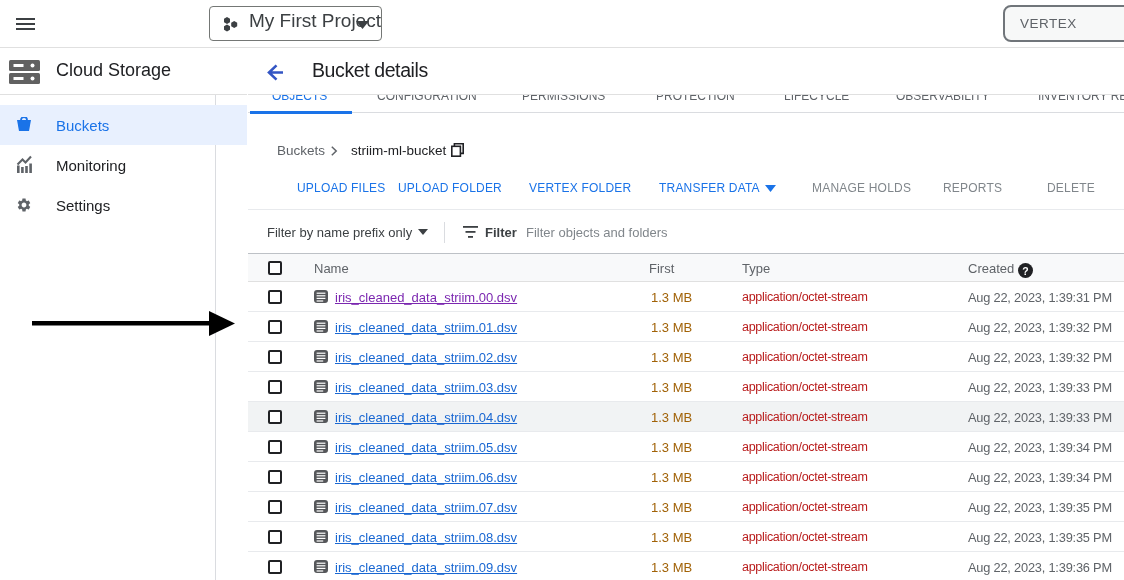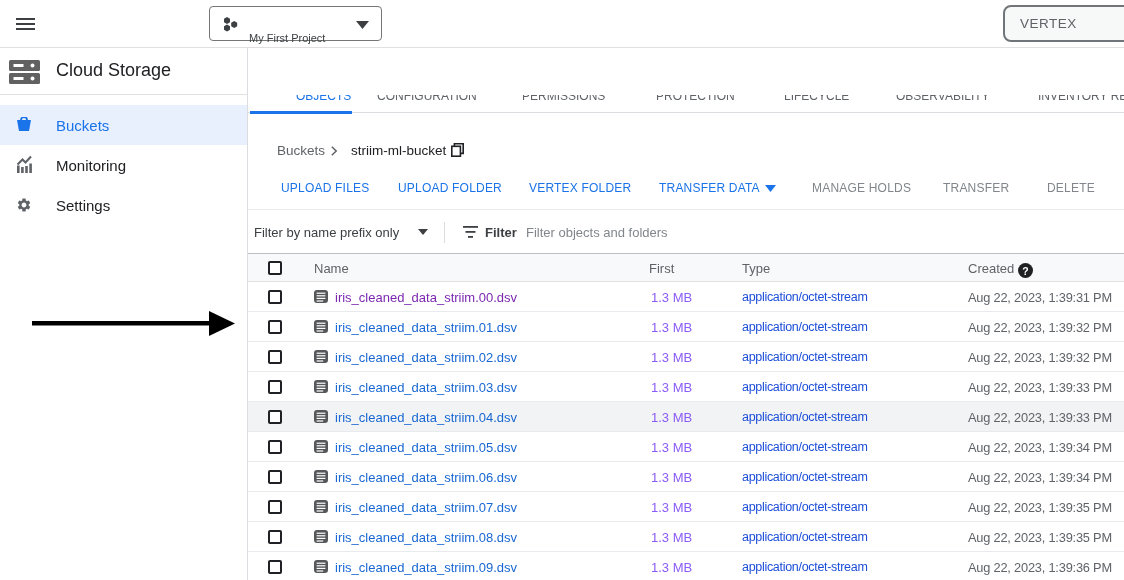--- a/index.html
+++ b/index.html
@@ -9,27 +9,27 @@
 #page { position:relative; width:1124px; height:580px; }
 
 
 #topbar { position:absolute; left:0; top:0; width:1124px; height:48px; background:#fff;
   border-bottom:1px solid #e0e0e0; z-index:30; }
 #burger div { position:absolute; left:16px; width:19px; height:2.4px; background:#3c4043; }
 #logo { position:absolute; left:57px; top:8px; font-size:22.5px; line-height:30px; letter-spacing:-1.5px; }
 #logo .cl { color:#5f6368; }
 #projbtn { position:absolute; left:209px; top:6px; width:173px; height:35px;
   border:1px solid #747775; border-radius:4px; }
-#projbtn .txt { position:absolute; left:39px; top:25px; font-size:11px; color:#3c4043; }
+#projbtn .txt { position:absolute; left:39px; top:3px; font-size:19px; color:#3c4043; }
 #vertex { position:absolute; left:1003px; top:5px; width:131px; height:37px;
   border:2px solid #70757a; border-radius:8px; background:#f7f8f8; }
 #vertex span { position:absolute; left:15px; top:9px; font-size:13.5px; color:#5f6368; letter-spacing:0.5px; }
 
 
-#sidebar { position:absolute; left:0; top:48px; width:248px; height:532px; background:#fff;
+#sidebar { position:absolute; left:0; top:48px; width:216px; height:532px; background:#fff;
   border-right:1px solid #dadce0; z-index:20; }
 #sbhead { position:absolute; left:0; top:0; width:247px; height:47px; border-bottom:1px solid #e0e0e0; background:#fff; }
 #sbhead .t { position:absolute; left:56px; top:12px; font-size:18px; color:#202124; }
 .navitem { position:absolute; left:0; width:247px; height:40px; }
 .navitem .lbl { position:absolute; left:56px; top:12px; font-size:15px; color:#202124; }
 #nav-buckets { top:57px; background:#e8f0fe; }
 #nav-buckets .lbl { color:#1a73e8; }
 #nav-mon { top:97px; }
 #nav-set { top:137px; }
 .navicon { position:absolute; left:16px; top:12px; }
@@ -57,39 +57,39 @@
 #crumb .b2 { position:absolute; left:103px; top:7px; font-size:13.5px; color:#202124; }
 
 
 .btn { position:absolute; top:133px; font-size:12px; color:#1a73e8; letter-spacing:0.2px; white-space:nowrap; }
 .btn.dis { color:#80868b; }
 
 #divider1 { position:absolute; left:0; top:161px; width:876px; height:1px; background:#e8eaed; }
 
 
 #filterrow { position:absolute; left:0; top:162px; width:876px; height:43px; }
-#filterrow .f1 { position:absolute; left:6px; top:15px; font-size:13px; color:#3c4043; }
+#filterrow .f1 { position:absolute; left:19px; top:15px; font-size:13px; color:#3c4043; }
 #filterrow .vd { position:absolute; left:196px; top:12px; width:1px; height:21px; background:#dadce0; }
 #filterrow .f2 { position:absolute; left:237px; top:15px; font-size:13px; font-weight:bold; color:#3c4043; }
 #filterrow .f3 { position:absolute; left:278px; top:15px; font-size:13px; color:#80868b; }
 
 
 #table { position:absolute; left:0; top:205px; width:876px; }
 #thead { position:relative; width:876px; height:29px; background:#f8f9fa;
   border-top:1px solid #bdc1c6; border-bottom:1px solid #e0e0e0; }
 #thead span { position:absolute; top:7px; font-size:13px; color:#5f6368; }
 .row { position:relative; width:876px; height:30px; background:#fff; border-bottom:1px solid #e8eaed; }
 .row.hl { background:#f1f3f4; }
 .row .cb { position:absolute; left:20px; top:8px; }
 .cbx { width:14px; height:14px; border:2px solid #202124; border-radius:2px; background:#fff; }
 .row .fic { position:absolute; left:66px; top:8px; }
-.row a { position:absolute; left:87px; top:8px; font-size:13px; color:#1967d2; text-decoration-skip-ink:none; }
+.row a { position:absolute; left:87px; top:8px; font-size:13px; color:#1967d2; text-decoration:underline; text-decoration-skip-ink:none; }
 .row a.v { color:#7b27b0; }
-.row .sz { position:absolute; left:403px; top:8px; font-size:13px; color:#8b5cf6; }
-.row .tp { position:absolute; left:494px; top:8px; font-size:12.5px; letter-spacing:-0.3px; color:#1d4ed8; }
+.row .sz { position:absolute; left:403px; top:8px; font-size:13px; color:#a16207; }
+.row .tp { position:absolute; left:494px; top:8px; font-size:12.5px; letter-spacing:-0.3px; color:#b91c1c; }
 .row .cr { position:absolute; left:720px; top:8px; font-size:12.8px; letter-spacing:-0.2px; color:#5f6368; white-space:nowrap; }
 </style>
 </head>
 <body>
 <div id="page">
 
   <div id="sidebar">
     <div id="sbhead">
       <svg class="abs" style="left:8px; top:12px;" width="33" height="25" viewBox="0 0 33 25">
         <rect x="1" y="0" width="31" height="11" rx="1.5" fill="#616161"></rect>
@@ -122,21 +122,21 @@
       <div class="lbl">Settings</div>
     </div>
     <svg id="arrow" width="240" height="42" viewBox="0 0 240 42">
       <rect x="32" y="18" width="180" height="4.5" fill="#000"></rect>
       <path d="M209 8 L235 20.5 L209 33 Z" fill="#000"></path>
     </svg>
   </div>
 
   <div id="main">
     <div id="tabstrip">
-      <span class="tab active" style="left:24px;margin-left:24px;">OBJECTS</span>
+      <span class="tab active" style="left:24px;">OBJECTS</span>
       <span class="tab" style="left:129px;">CONFIGURATION</span>
       <span class="tab" style="left:274px;">PERMISSIONS</span>
       <span class="tab" style="left:408px;">PROTECTION</span>
       <span class="tab" style="left:536px;">LIFECYCLE</span>
       <span class="tab" style="left:648px;">OBSERVABILITY</span>
       <span class="tab" style="left:790px;">INVENTORY REPORTS</span>
     </div>
     <div id="tabblue"></div>
     <div id="tabline"></div>
 
@@ -145,29 +145,29 @@
       <svg class="abs" style="left:82px; top:10px;" width="8" height="10" viewBox="0 0 8 10">
         <path d="M1.8 0.8 L6.2 5 L1.8 9.2" fill="none" stroke="#5f6368" stroke-width="1.5"></path>
       </svg>
       <span class="b2">striim-ml-bucket</span>
       <svg class="abs" style="left:203px; top:7px;" width="13" height="14" viewBox="0 0 13 14">
         <rect x="0.8" y="3.3" width="8.6" height="9.9" fill="none" stroke="#202124" stroke-width="1.6"></rect>
         <path d="M3.4 3.3 L3.4 0.8 L12.2 0.8 L12.2 10.4 L9.4 10.4" fill="none" stroke="#202124" stroke-width="1.6"></path>
       </svg>
     </div>
 
-    <span class="btn" style="left:33px;text-align:center;">UPLOAD FILES</span>
+    <span class="btn" style="left:49px;text-align:center;">UPLOAD FILES</span>
     <span class="btn" style="left:150px;">UPLOAD FOLDER</span>
     <span class="btn" style="left:281px;">VERTEX FOLDER</span>
     <span class="btn" style="left:411px;">TRANSFER DATA</span>
     <svg class="abs" style="left:517px; top:137px;" width="11" height="7" viewBox="0 0 11 7">
         <path d="M0 0 L11 0 L5.5 7 Z" fill="#1a73e8"></path>
       </svg>
     <span class="btn dis" style="left:564px;">MANAGE HOLDS</span>
-    <span class="btn dis" style="left:695px;">TRANSFER</span>
+    <span class="btn dis" style="left:695px;">REPORTS</span>
     <span class="btn dis" style="left:799px;">DELETE</span>
 
     <div id="divider1"></div>
 
     <div id="filterrow">
       <span class="f1">Filter by name prefix only</span>
       <svg class="abs" style="left:170px; top:19px;" width="10" height="6" viewBox="0 0 10 6">
           <path d="M0 0 L10 0 L5 6 Z" fill="#3c4043"></path>
         </svg>
       <div class="vd"></div>
@@ -347,20 +347,26 @@
           <rect x="2.6" y="7.8" width="8.8" height="1.2" fill="#fff"></rect>
           <rect x="2.6" y="10.4" width="6.6" height="1.2" fill="#fff"></rect>
         </svg>
         <a>iris_cleaned_data_striim.09.dsv</a>
         <span class="sz">1.3 MB</span>
         <span class="tp">application/octet-stream</span>
         <span class="cr">Aug 22, 2023, 1:39:36 PM</span>
       </div>
     </div>
 
+    <div id="mhead">
+      <svg id="backarrow" width="17" height="17" viewBox="0 0 17 17">
+        <path d="M9.5 1.4 L2 8.5 L9.5 15.6 M2.6 8.5 L16 8.5" fill="none" stroke="#3355c4" stroke-width="2.6"></path>
+      </svg>
+      <div class="title">Bucket details</div>
+    </div>
   </div>
 
   <div id="topbar">
     <div id="burger">
       <div style="top:18px;"></div>
       <div style="top:23px;"></div>
       <div style="top:28px;"></div>
     </div>
     <div id="projbtn">
       <svg class="abs" style="left:13px; top:9px;" width="16" height="16" viewBox="0 0 16 16">

